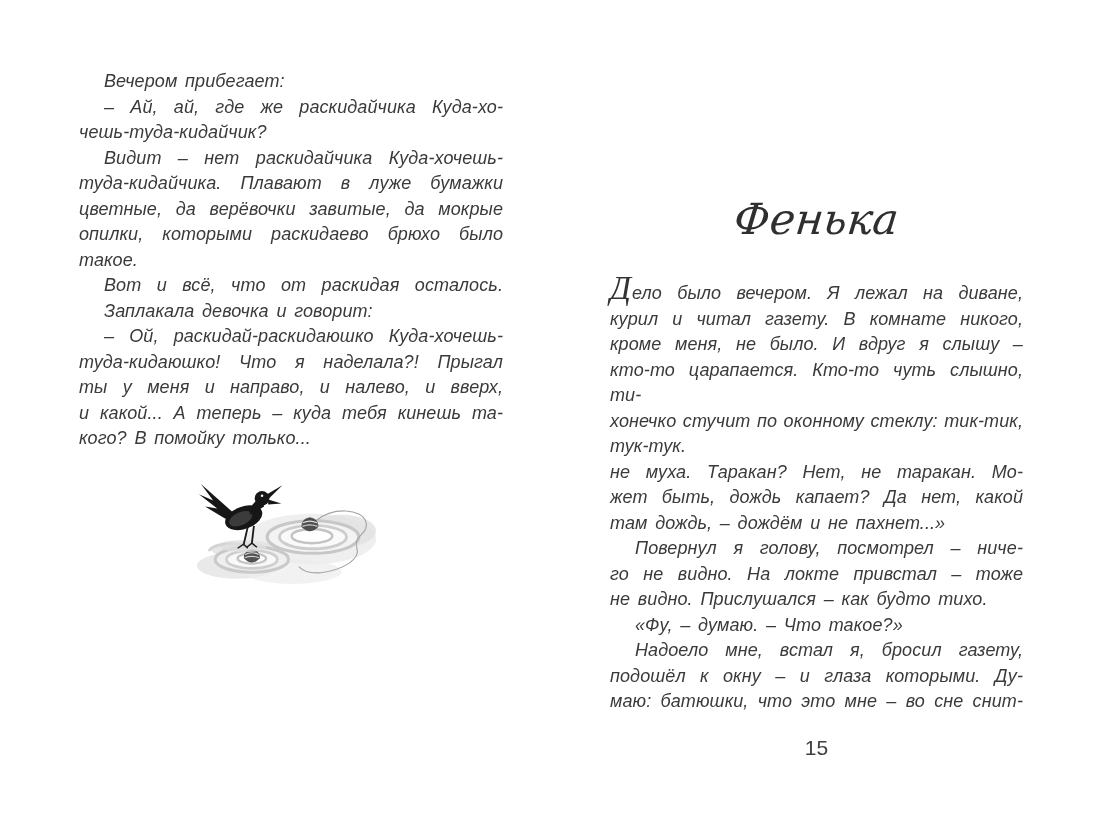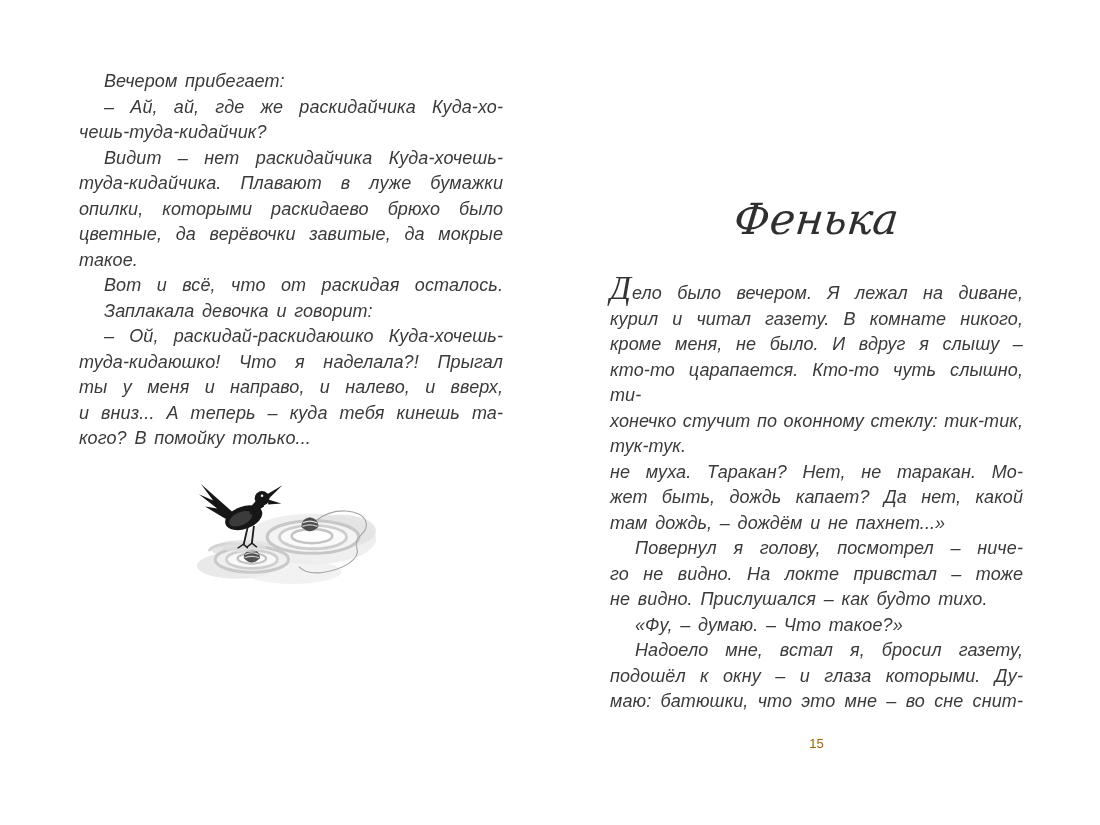--- a/index.html
+++ b/index.html
@@ -52,46 +52,46 @@
     line-height: 52px;
     color: #2f2f2f;
     transform: skewX(-6deg);
     margin: 0;
   }
 
   .page-number {
     position: absolute;
     left: 610px; top: 736px; width: 413px;
     text-align: center;
-    font-size: 13px;
-    color: #a16207;
+    font-size: 21px;
+    color: #404040;
   }
 
   .illustration { position: absolute; left: 190px; top: 478px; width: 195px; height: 112px; }
 </style>
 </head>
 <body>
 
 <div class="spread">
 
   <div class="text-col col-left">
       <div class="line indent">Вечером  прибегает:</div>
       <div class="line indent just">– Ай, ай, где же раскидайчика Куда-хо-</div>
       <div class="line">чешь-туда-кидайчик?</div>
       <div class="line indent just">Видит – нет раскидайчика Куда-хочешь-</div>
       <div class="line just">туда-кидайчика. Плавают в луже бумажки</div>
+      <div class="line just">цветные, да верёвочки завитые, да мокрые</div>
       <div class="line just">опилки, которыми раскидаево брюхо было</div>
-      <div class="line just">цветные, да верёвочки завитые, да мокрые</div>
       <div class="line">такое.</div>
       <div class="line indent just">Вот и всё, что от раскидая осталось.</div>
       <div class="line indent">Заплакала  девочка  и  говорит:</div>
       <div class="line indent just">– Ой, раскидай-раскидаюшко Куда-хочешь-</div>
       <div class="line just">туда-кидаюшко! Что я наделала?! Прыгал</div>
       <div class="line just">ты у меня и направо, и налево, и вверх,</div>
-      <div class="line just">и вниз... А теперь – куда тебя кинешь та-</div>
+      <div class="line just">и какой... А теперь – куда тебя кинешь та-</div>
       <div class="line">кого?  В  помойку  только...</div>
     </div>
 
   <div class="illustration">
     <svg viewBox="0 0 190 110" width="195" height="112" xmlns="http://www.w3.org/2000/svg">
 
       <g>
         <ellipse cx="118" cy="60" rx="64" ry="25" fill="#eaeaea" opacity="0.75"></ellipse>
         <ellipse cx="148" cy="52" rx="34" ry="16" fill="#e1e1e1" opacity="0.8"></ellipse>
         <ellipse cx="46" cy="86" rx="40" ry="13" fill="#e7e7e7" opacity="0.9"></ellipse>

